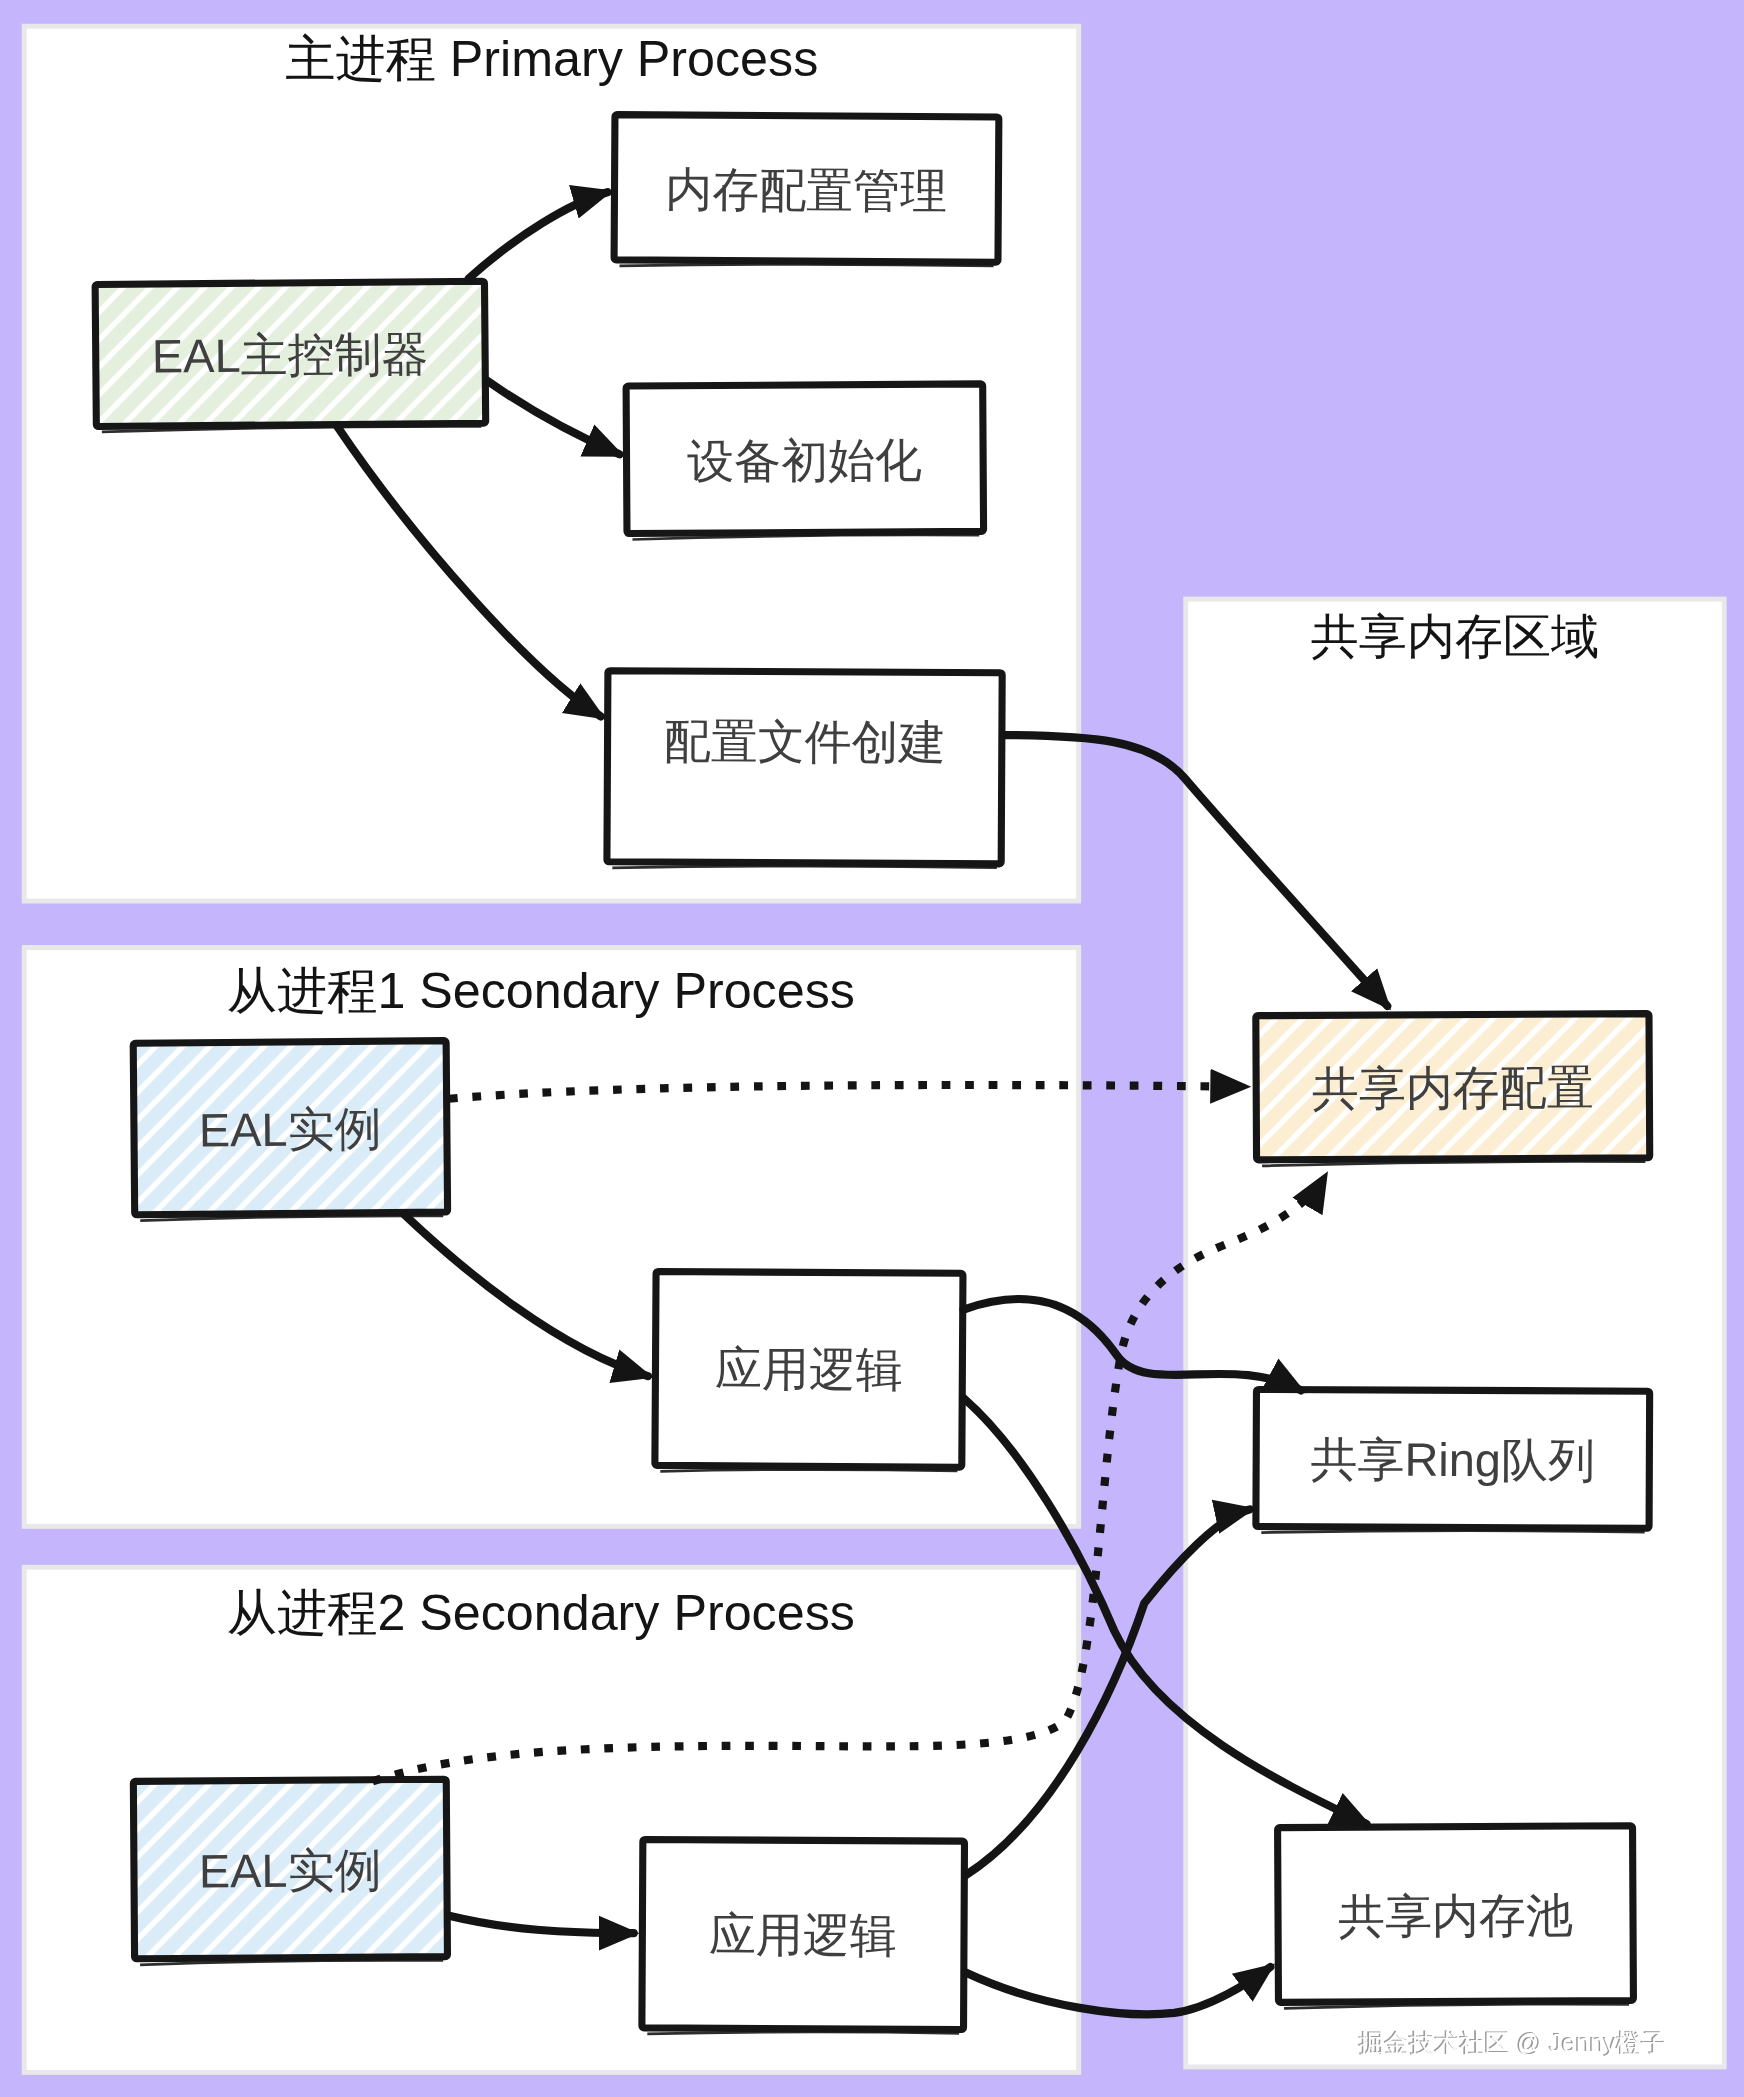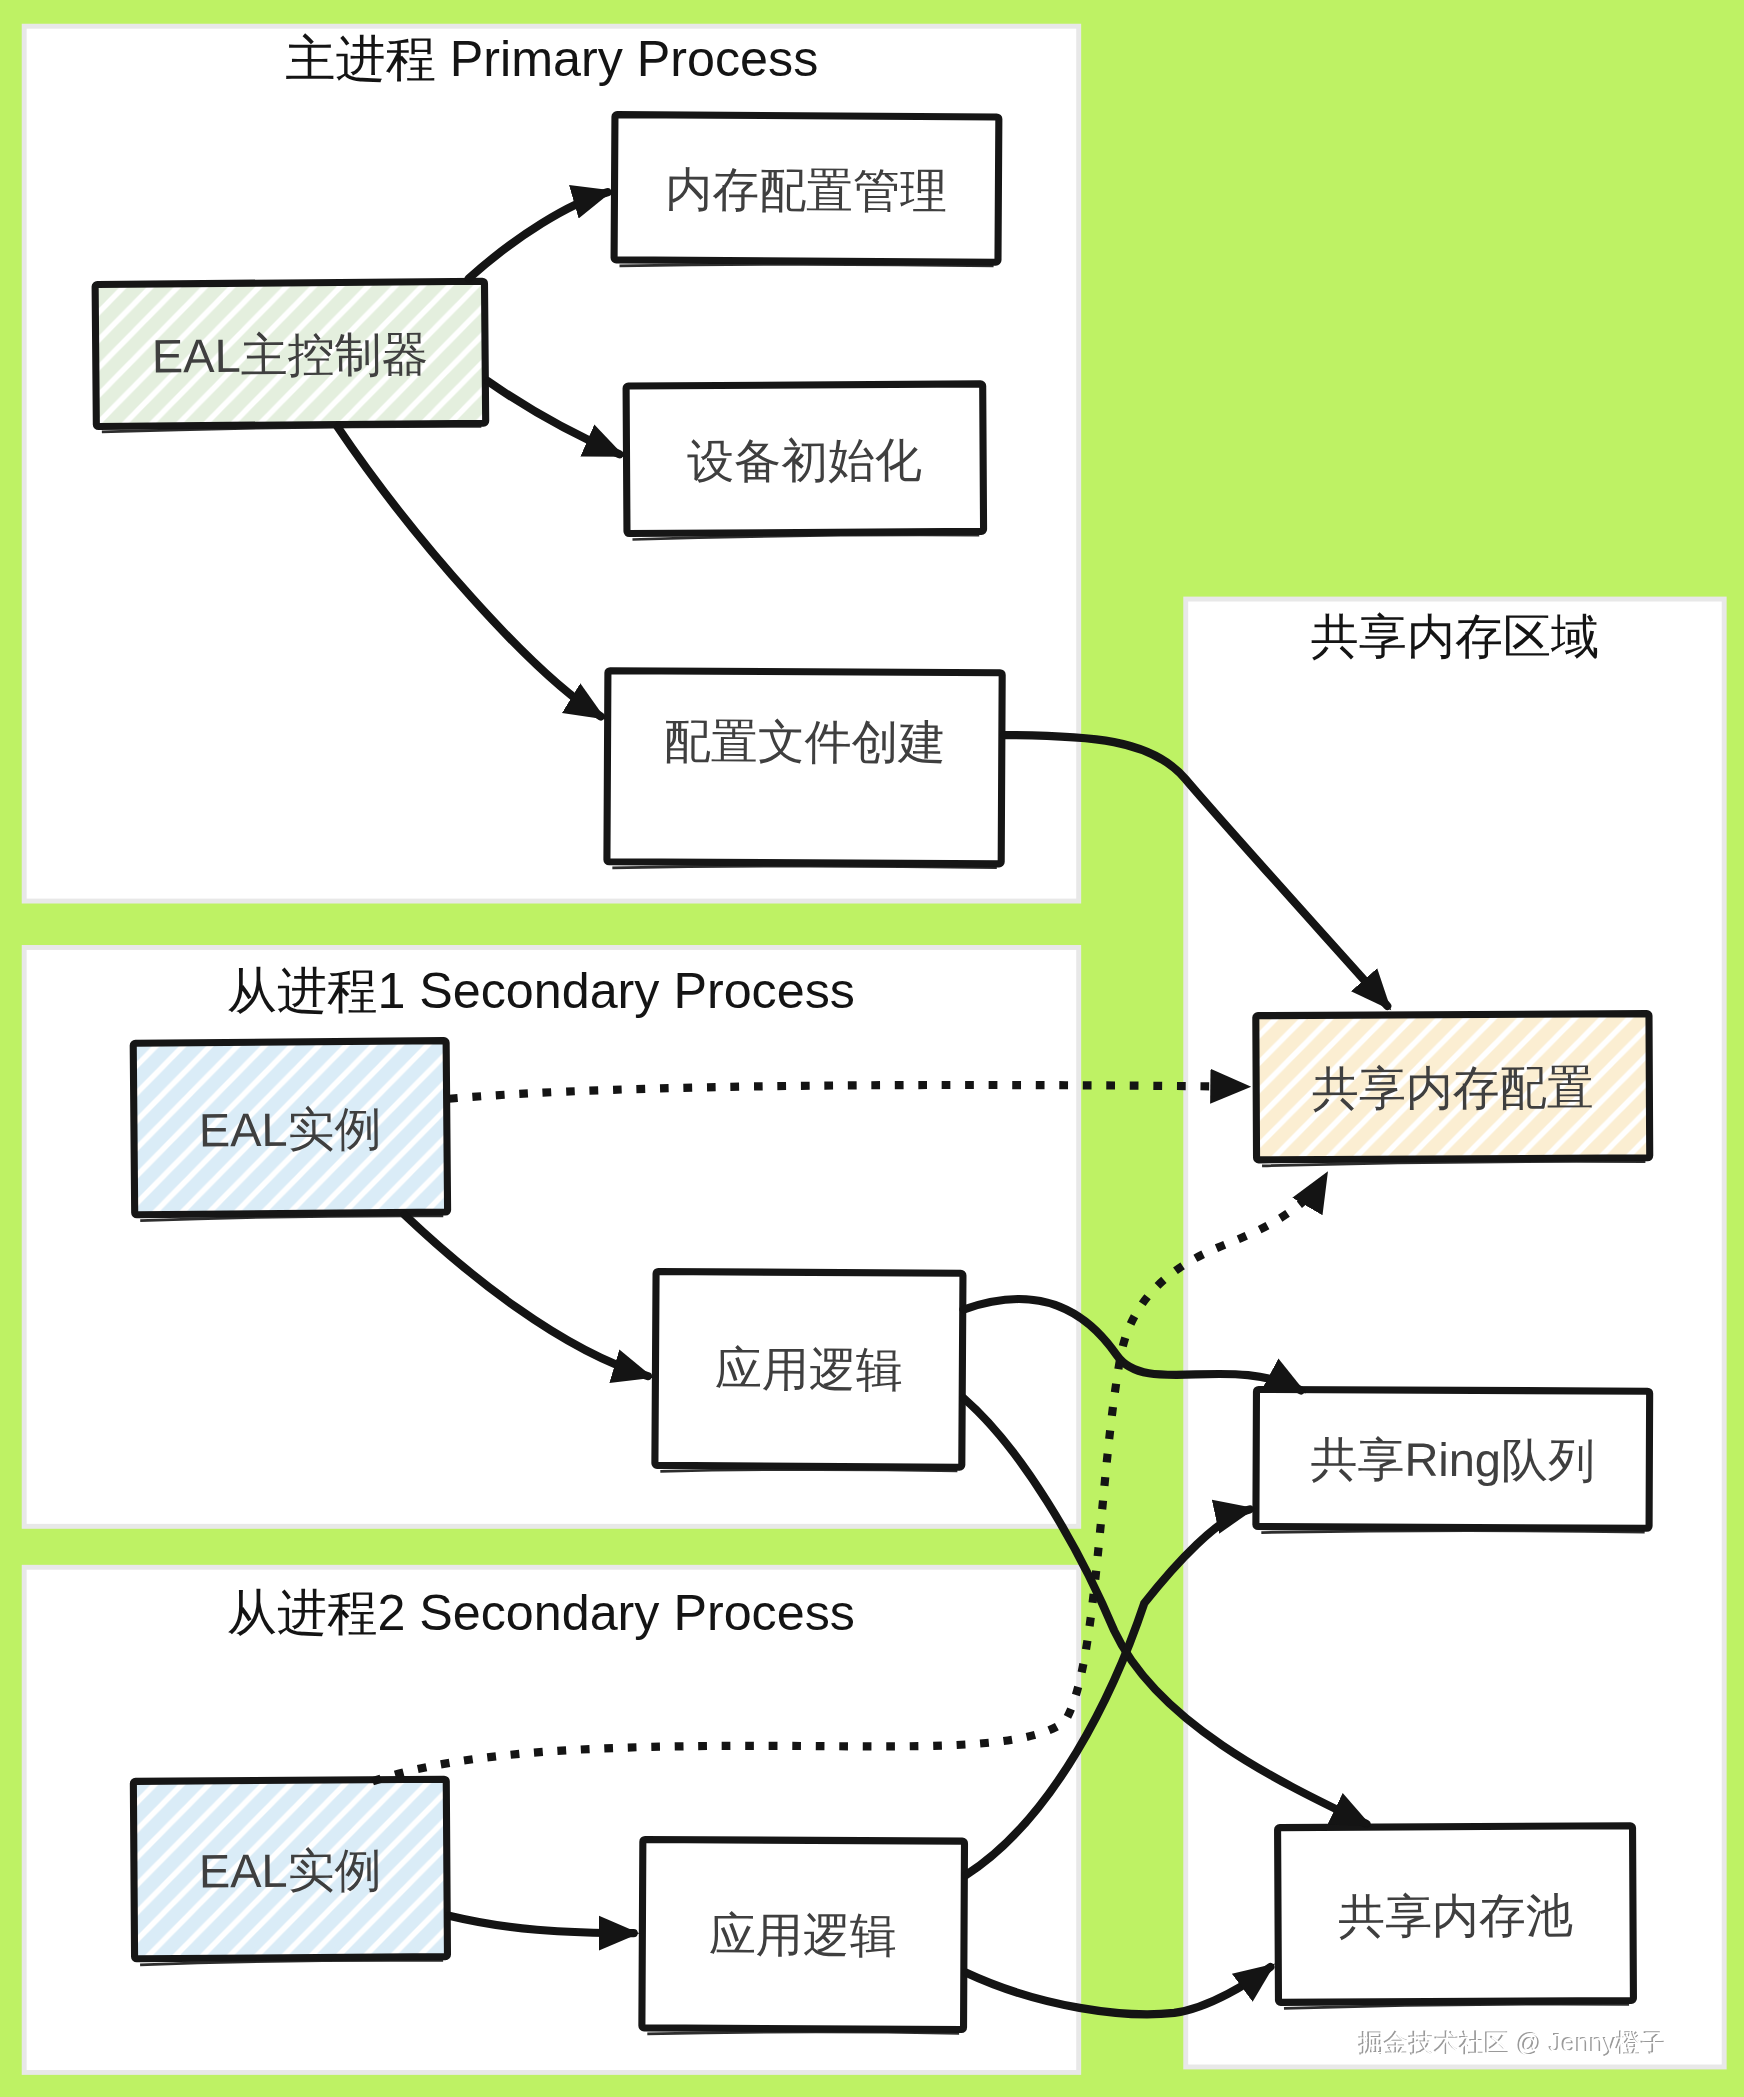--- a/index.html
+++ b/index.html
@@ -5,21 +5,21 @@
   html, body {
     margin: 0;
     padding: 0;
     background: #ffffff;
     font-family: "Liberation Sans", "DejaVu Sans", sans-serif;
   }
   .stage {
     position: relative;
     width: 1744px;
     height: 2097px;
-    background: #bef264;
+    background: #c4b5fd;
     overflow: hidden;
   }
   svg { display: block; width: 100%; height: 100%; }
   .container-box { fill: #ffffff; stroke: #e8e8e8; stroke-width: 9; }
   .container-title {
     fill: #141414;
     font-size: 92px;
     font-family: "Liberation Sans", "DejaVu Sans", sans-serif;
     text-anchor: middle;
   }

